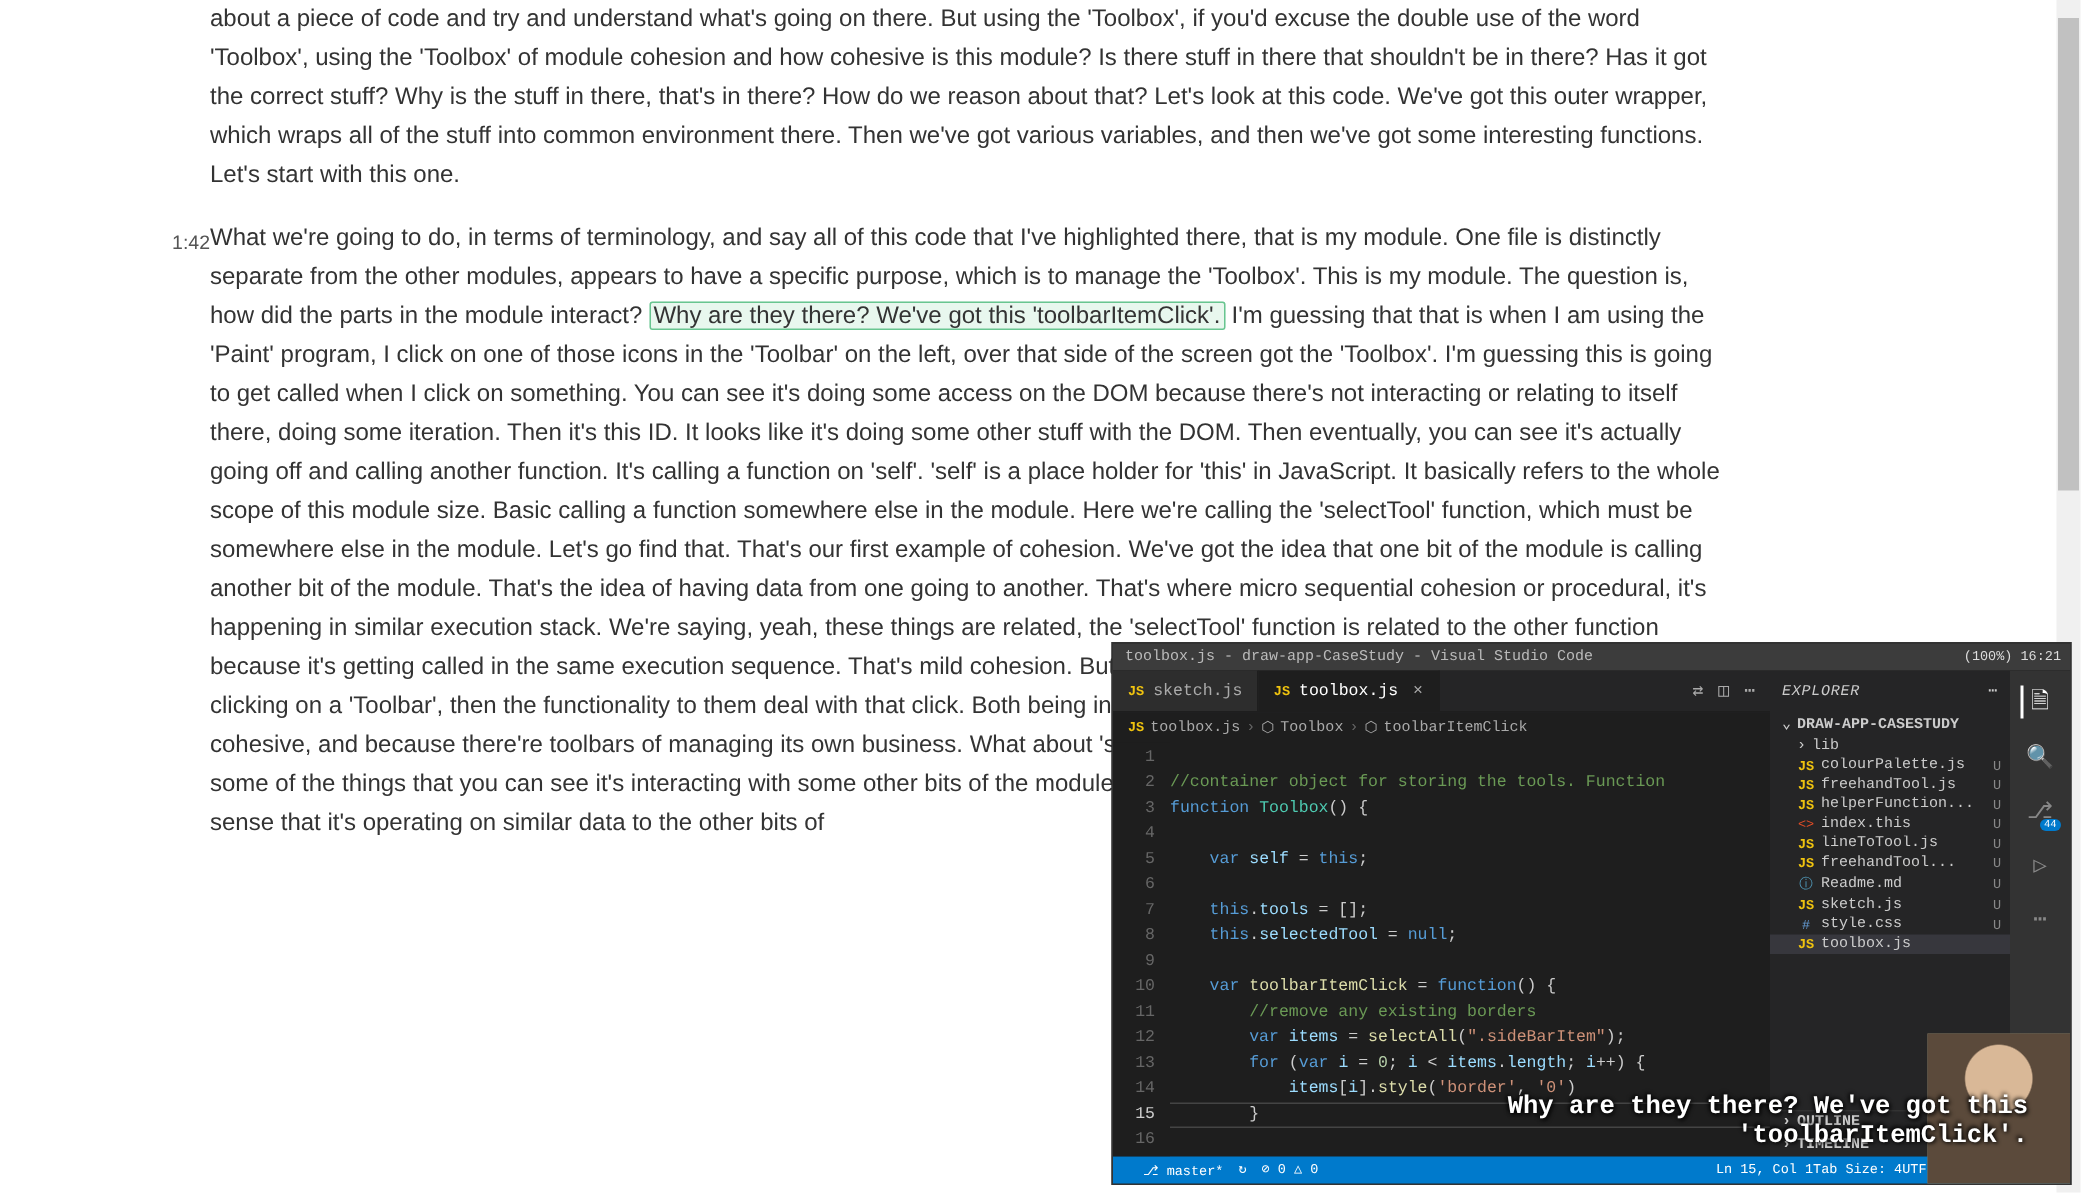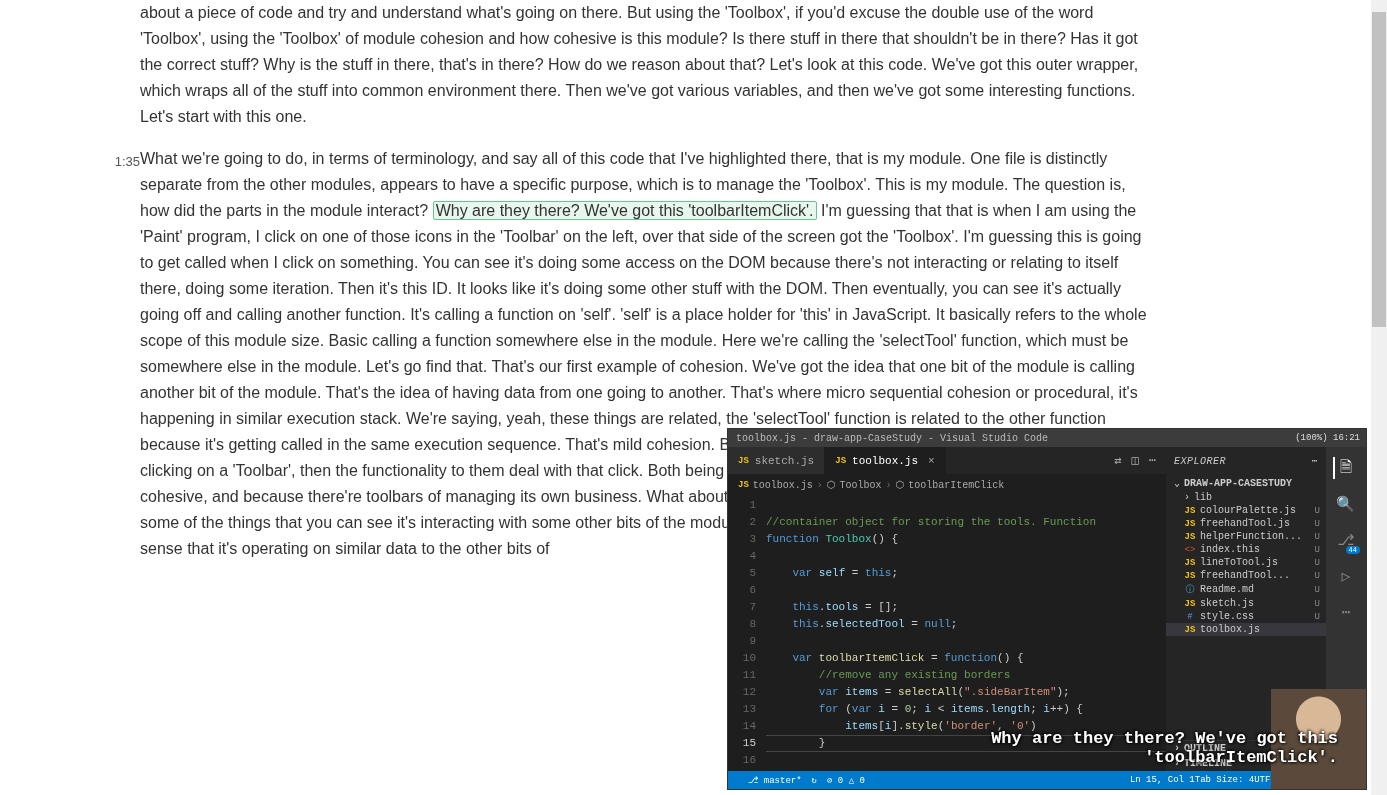--- a/index.html
+++ b/index.html
@@ -46,21 +46,21 @@
   background: #f0f0f0;
 }
 .scrollbar-thumb {
   position: absolute;
   left: 1px; right: 1px;
   top: 12px; height: 315px;
   background: #c1c1c1;
 }
 .vscode {
   position: absolute;
-  right: 20px;
+  right: 6px;
   top: 428px;
   width: 640px;
   height: 362px;
   background: #1e1e1e;
   color: #ccc;
   font-family: "Consolas", "Courier New", monospace;
   font-size: 12px;
   display: flex;
   flex-direction: column;
   border: 1px solid #333;
@@ -287,21 +287,21 @@
 </style>
 </head>
 <body>
 
 <div class="transcript-area">
   <div class="ts-row">
     <div class="ts-time"></div>
     <div class="ts-text">about a piece of code and try and understand what's going on there. But using the 'Toolbox', if you'd excuse the double use of the word 'Toolbox', using the 'Toolbox' of module cohesion and how cohesive is this module? Is there stuff in there that shouldn't be in there? Has it got the correct stuff? Why is the stuff in there, that's in there? How do we reason about that? Let's look at this code. We've got this outer wrapper, which wraps all of the stuff into common environment there. Then we've got various variables, and then we've got some interesting functions. Let's start with this one.</div>
   </div>
   <div class="ts-row">
-    <div class="ts-time">1:35</div>
+    <div class="ts-time">1:42</div>
     <div class="ts-text">
       <span>What we're going to do, in terms of terminology, and say all of this code that I've highlighted there, that is my module. One file is distinctly separate from the other modules, appears to have a specific purpose, which is to manage the 'Toolbox'. This is my module. The question is, how did the parts in the module interact? </span><span class="highlight">Why are they there? We've got this 'toolbarItemClick'.</span><span> I'm guessing that that is when I am using the 'Paint' program, I click on one of those icons in the 'Toolbar' on the left, over that side of the screen got the 'Toolbox'. I'm guessing this is going to get called when I click on something. You can see it's doing some access on the DOM because there's not interacting or relating to itself there, doing some iteration. Then it's this ID. It looks like it's doing some other stuff with the DOM. Then eventually, you can see it's actually going off and calling another function. It's calling a function on 'self'. 'self' is a place holder for 'this' in JavaScript. It basically refers to the whole scope of this module size. Basic calling a function somewhere else in the module. Here we're calling the 'selectTool' function, which must be somewhere else in the module. Let's go find that. That's our first example of cohesion. We've got the idea that one bit of the module is calling another bit of the module. That's the idea of having data from one going to another. That's where micro sequential cohesion or procedural, it's happening in similar execution stack. We're saying, yeah, these things are related, the 'selectTool' function is related to the other function because it's getting called in the same execution sequence. That's mild cohesion. But we could also say that it clearly relates because it's clicking on a 'Toolbar', then the functionality to them deal with that click. Both being in the same module, that feels quite sensible and cohesive, and because there're toolbars of managing its own business. What about 'selectTool'? What happens then? Does not interact with some of the things that you can see it's interacting with some other bits of the module? It's working on the same datasets, it's cohesive in the sense that it's operating on similar data to the other bits of</span>
     </div>
   </div>
 </div>
 
 <div class="scrollbar">
   <div class="scrollbar-thumb"></div>
 </div>
 

